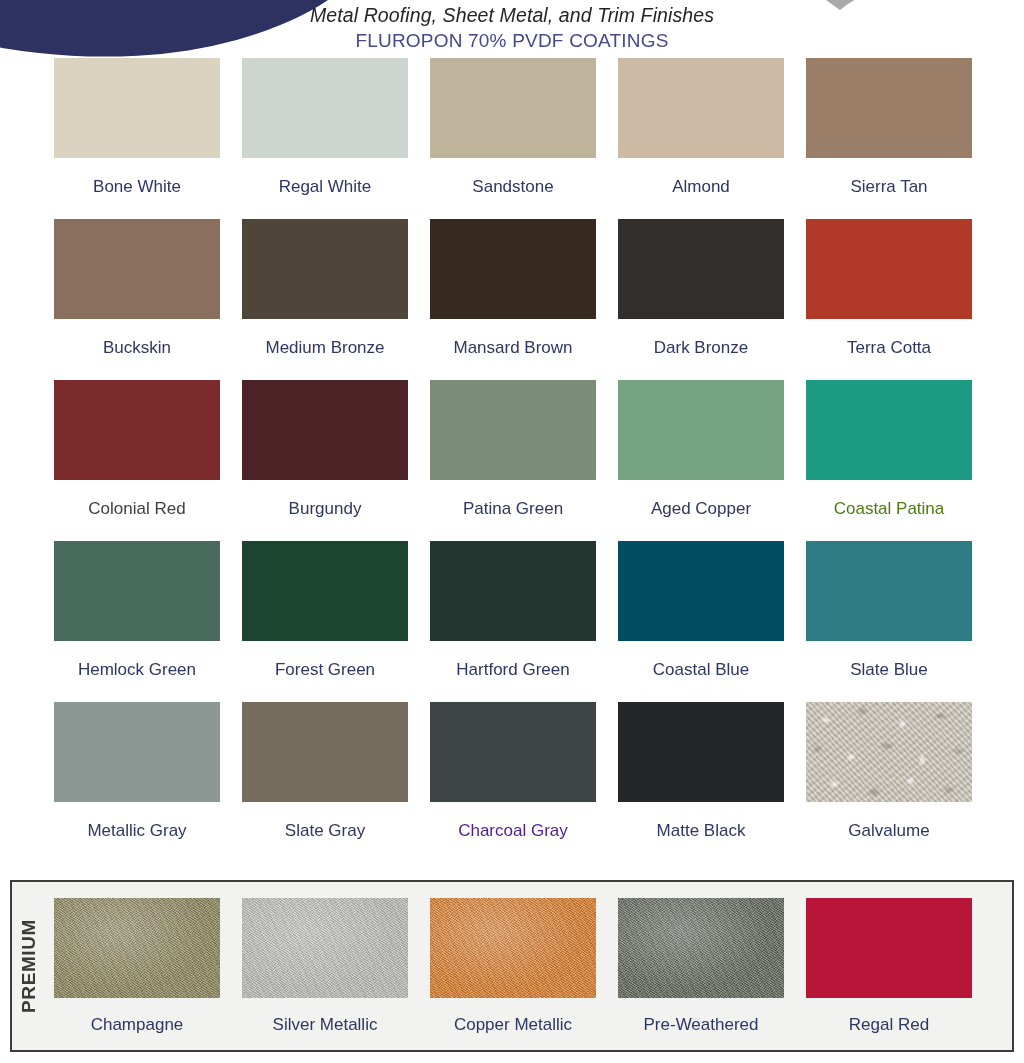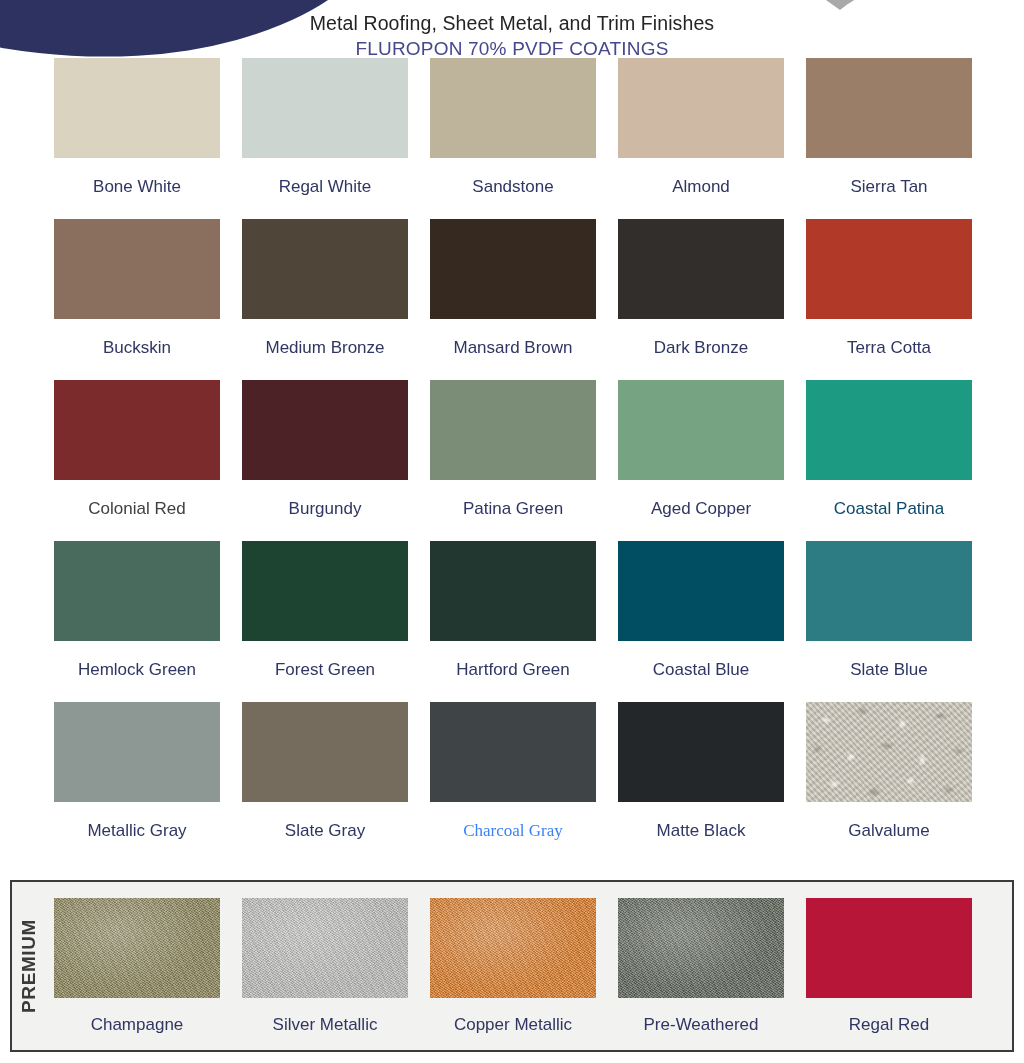--- a/index.html
+++ b/index.html
@@ -47,22 +47,23 @@
     position: absolute;
     left: 0; top: 0;
     width: 1024px;
     text-align: center;
   }
   #title-line1 {
     font-size: 19.5px;
     color: #242424;
     letter-spacing: .1px;
     line-height: 26px;
-    padding-top: 10px;
+    padding-top: 2px;
     white-space: nowrap;
+    font-style: italic;
   }
   #title-line2 {
     font-size: 19px;
     color: #46478c;
     letter-spacing: .2px;
     line-height: 26px;
     white-space: nowrap;
   }
 
   
@@ -241,21 +242,21 @@
       <div class="swatch-cell">
         <div class="swatch-chip" style="background-color: rgb(124, 141, 119);"></div>
         <div class="swatch-label" style="color: rgb(47, 54, 99);">Patina Green</div>
       </div>
       <div class="swatch-cell">
         <div class="swatch-chip" style="background-color: rgb(118, 164, 131);"></div>
         <div class="swatch-label" style="color: rgb(47, 54, 99);">Aged Copper</div>
       </div>
       <div class="swatch-cell">
         <div class="swatch-chip" style="background-color: rgb(29, 155, 130);"></div>
-        <div class="swatch-label" style="color: #0c4a6e; text-align: right;">Coastal Patina</div>
+        <div class="swatch-label" style="color: #4d7c0f; text-align: right;">Coastal Patina</div>
       </div>
     </div>
     <div class="color-row">
       <div class="swatch-cell">
         <div class="swatch-chip" style="background-color: rgb(73, 107, 93);"></div>
         <div class="swatch-label" style="color: rgb(47, 54, 99);">Hemlock Green</div>
       </div>
       <div class="swatch-cell">
         <div class="swatch-chip" style="background-color: rgb(29, 68, 48);"></div>
         <div class="swatch-label" style="color: rgb(47, 54, 99);">Forest Green</div>
@@ -277,21 +278,21 @@
       <div class="swatch-cell">
         <div class="swatch-chip" style="background-color: rgb(141, 152, 148);"></div>
         <div class="swatch-label" style="color: rgb(47, 54, 99);">Metallic Gray</div>
       </div>
       <div class="swatch-cell">
         <div class="swatch-chip" style="background-color: rgb(117, 108, 94);"></div>
         <div class="swatch-label" style="color: rgb(47, 54, 99);">Slate Gray</div>
       </div>
       <div class="swatch-cell">
         <div class="swatch-chip" style="background-color: rgb(63, 68, 70);"></div>
-        <div class="swatch-label" style="color: #3b82f6; font-family: Liberation Serif, serif;">Charcoal Gray</div>
+        <div class="swatch-label" style="color: #4c1d95;">Charcoal Gray</div>
       </div>
       <div class="swatch-cell">
         <div class="swatch-chip" style="background-color: rgb(35, 39, 41);"></div>
         <div class="swatch-label" style="color: rgb(47, 54, 99);">Matte Black</div>
       </div>
       <div class="swatch-cell">
         <div class="swatch-chip tex-galvalume" style="background-color: rgb(201, 196, 184);"></div>
         <div class="swatch-label" style="color: rgb(47, 54, 99);">Galvalume</div>
       </div>
     </div>

